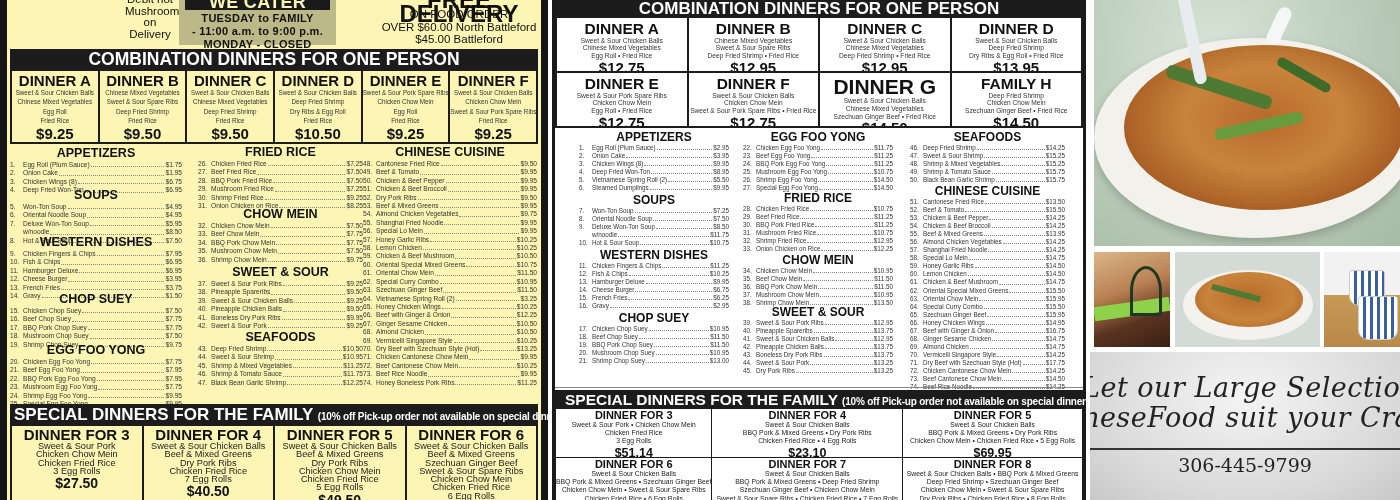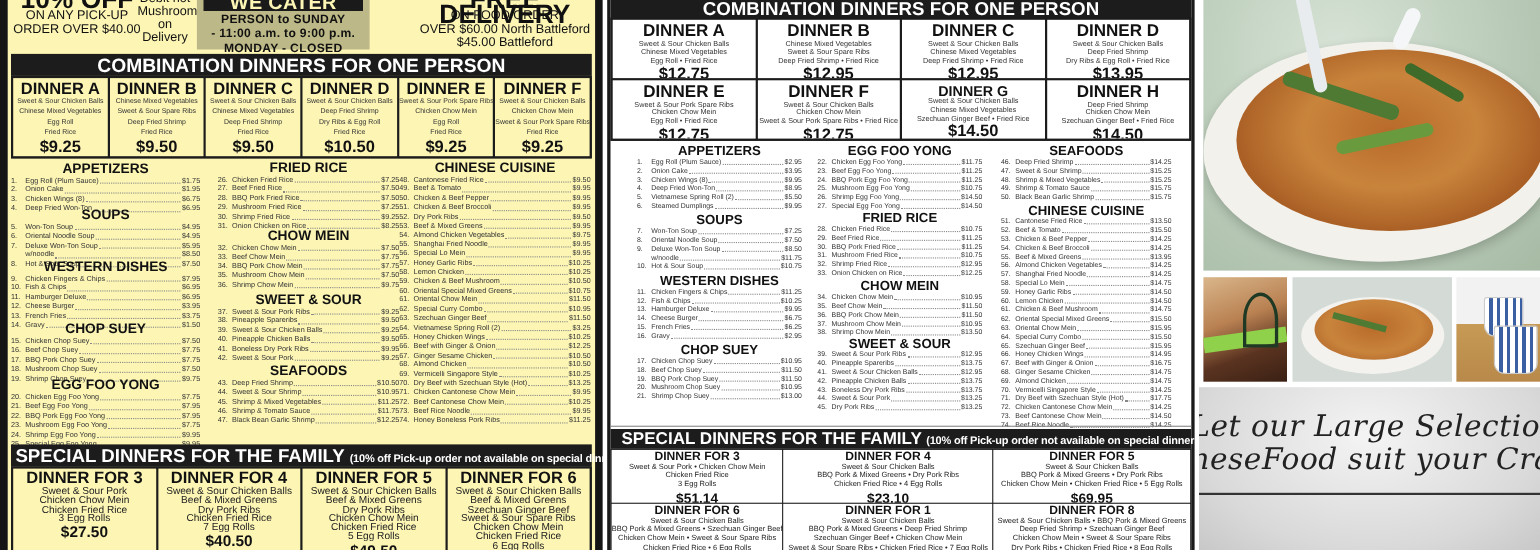--- a/index.html
+++ b/index.html
@@ -44,34 +44,29 @@
 .tagline .phone{position:absolute;left:0;right:0;top:102px;text-align:center;font-family:"DejaVu Serif",serif;font-size:19px;color:#222}
 </style>
 </head>
 <body>
 
 <div id="root">
 
   <div class="panel" id="menu1">
     <div class="inner">
 
-      <div class="promo" style="left:4px;width:118px;">
-        <div class="big">10% OFF</div>
-        <div>ON ANY PICK-UP</div>
-        <div>ORDER OVER $40.00</div>
-      </div>
       <div class="promo" style="left:118px;width:50px;line-height:11.5px;top:-6px;">
         <div>Debit not</div>
         <div>Mushroom</div>
         <div>on</div>
         <div>Delivery</div>
       </div>
       <div class="cater">
         <div class="cap">WE CATER</div>
-        <div>PERSON to SUNDAY</div>
+        <div>TUESDAY to FAMILY</div>
         <div>- 11:00 a.m. to 9:00 p.m.</div>
         <div>MONDAY - CLOSED</div>
       </div>
       <div class="promo" style="left:372px;width:160px;">
         <div class="big">FREE DELIVERY</div>
         <div>ON FOOD ORDER</div>
         <div>OVER $60.00 North Battleford</div>
         <div>$45.00 Battleford</div>
       </div>
 
@@ -698,28 +693,28 @@
             <div class="p" style="font-size:15px">$12.75</div>
           </div>
           <div class="combo" style="padding-top: 3px;">
             <div class="t" style="font-size:15.5px">DINNER F</div>
             <div class="d" style="font-size:6.6px;line-height:7.8px">Sweet &amp; Sour Chicken Balls</div>
             <div class="d" style="font-size:6.6px;line-height:7.8px">Chicken Chow Mein</div>
             <div class="d" style="font-size:6.6px;line-height:7.8px">Sweet &amp; Sour Pork Spare Ribs • Fried Rice</div>
             <div class="p" style="font-size:15px">$12.75</div>
           </div>
           <div class="combo" style="padding-top: 3px;">
-            <div class="t" style="font-size:13px">DINNER G</div>
+            <div class="t" style="font-size:21px">DINNER G</div>
             <div class="d" style="font-size:6.6px;line-height:7.8px">Sweet &amp; Sour Chicken Balls</div>
             <div class="d" style="font-size:6.6px;line-height:7.8px">Chinese Mixed Vegetables</div>
             <div class="d" style="font-size:6.6px;line-height:7.8px">Szechuan Ginger Beef • Fried Rice</div>
             <div class="p" style="font-size:15px">$14.50</div>
           </div>
           <div class="combo" style="padding-top: 3px;">
-            <div class="t" style="font-size:15.5px">DINNER H</div>
+            <div class="t" style="font-size:15.5px">FAMILY H</div>
             <div class="d" style="font-size:6.6px;line-height:7.8px">Deep Fried Shrimp</div>
             <div class="d" style="font-size:6.6px;line-height:7.8px">Chicken Chow Mein</div>
             <div class="d" style="font-size:6.6px;line-height:7.8px">Szechuan Ginger Beef • Fried Rice</div>
             <div class="p" style="font-size:15px">$14.50</div>
           </div>
         </div>
 
       <div id="sections-right">
           <div class="sec" style="left:24px;top:130px;width:150px">
             <h3 style="font-size:12px;line-height:14px">APPETIZERS</h3>
@@ -1237,21 +1232,21 @@
             <div class="p" style="font-size:12.5px;line-height:14.5px">$69.95</div>
           </div>
           <div class="fam" style="background: rgb(255, 255, 255); padding-top: 1px;">
             <div class="t" style="font-size:11px">DINNER FOR 6</div>
             <div class="d" style="font-size:6.8px;line-height:8.2px;color:#222">Sweet &amp; Sour Chicken Balls</div>
             <div class="d" style="font-size:6.8px;line-height:8.2px;color:#222">BBQ Pork &amp; Mixed Greens • Szechuan Ginger Beef</div>
             <div class="d" style="font-size:6.8px;line-height:8.2px;color:#222">Chicken Chow Mein • Sweet &amp; Sour Spare Ribs</div>
             <div class="d" style="font-size:6.8px;line-height:8.2px;color:#222">Chicken Fried Rice • 6 Egg Rolls</div>
           </div>
           <div class="fam" style="background: rgb(255, 255, 255); padding-top: 1px;">
-            <div class="t" style="font-size:11px">DINNER FOR 1</div>
+            <div class="t" style="font-size:11px">DINNER FOR 7</div>
             <div class="d" style="font-size:6.8px;line-height:8.2px;color:#222">Sweet &amp; Sour Chicken Balls</div>
             <div class="d" style="font-size:6.8px;line-height:8.2px;color:#222">BBQ Pork &amp; Mixed Greens • Deep Fried Shrimp</div>
             <div class="d" style="font-size:6.8px;line-height:8.2px;color:#222">Szechuan Ginger Beef • Chicken Chow Mein</div>
             <div class="d" style="font-size:6.8px;line-height:8.2px;color:#222">Sweet &amp; Sour Spare Ribs • Chicken Fried Rice • 7 Egg Rolls</div>
           </div>
           <div class="fam" style="background: rgb(255, 255, 255); padding-top: 1px;">
             <div class="t" style="font-size:11px">DINNER FOR 8</div>
             <div class="d" style="font-size:6.8px;line-height:8.2px;color:#222">Sweet &amp; Sour Chicken Balls • BBQ Pork &amp; Mixed Greens</div>
             <div class="d" style="font-size:6.8px;line-height:8.2px;color:#222">Deep Fried Shrimp • Szechuan Ginger Beef</div>
             <div class="d" style="font-size:6.8px;line-height:8.2px;color:#222">Chicken Chow Mein • Sweet &amp; Sour Spare Ribs</div>
@@ -1281,15 +1276,16 @@
       <div style="position:absolute;left:36px;top:38px;width:50px;height:6px;background:#4f7a34;transform:rotate(15deg);"></div>
     </div>
     <div class="photo" style="left:234px;top:252px;width:76px;height:95px;background:linear-gradient(180deg,#f2f2f2 0%,#f2f2f2 45%,#c79a55 45%,#b8894a 100%);">
       <div style="position:absolute;left:25px;top:18px;width:36px;height:36px;background:repeating-linear-gradient(90deg,#fff 0 4px,#3b5fa3 4px 7px);border:1px solid #ccc;border-radius:3px 3px 10px 10px;"></div>
       <div style="position:absolute;left:34px;top:44px;width:40px;height:44px;background:repeating-linear-gradient(90deg,#fff 0 4px,#3b5fa3 4px 7px);border:1px solid #ccc;border-radius:3px 3px 10px 10px;"></div>
     </div>
     <div class="tagline">
       <div class="ln" style="top:20px;">Let our Large Selection of</div>
       <div class="ln" style="top:50px;">neseFood suit your Cravi</div>
       <div class="rule"></div>
+      <div class="phone">306-445-9799</div>
     </div>
   </div>
 </div>
 
 </body></html>

